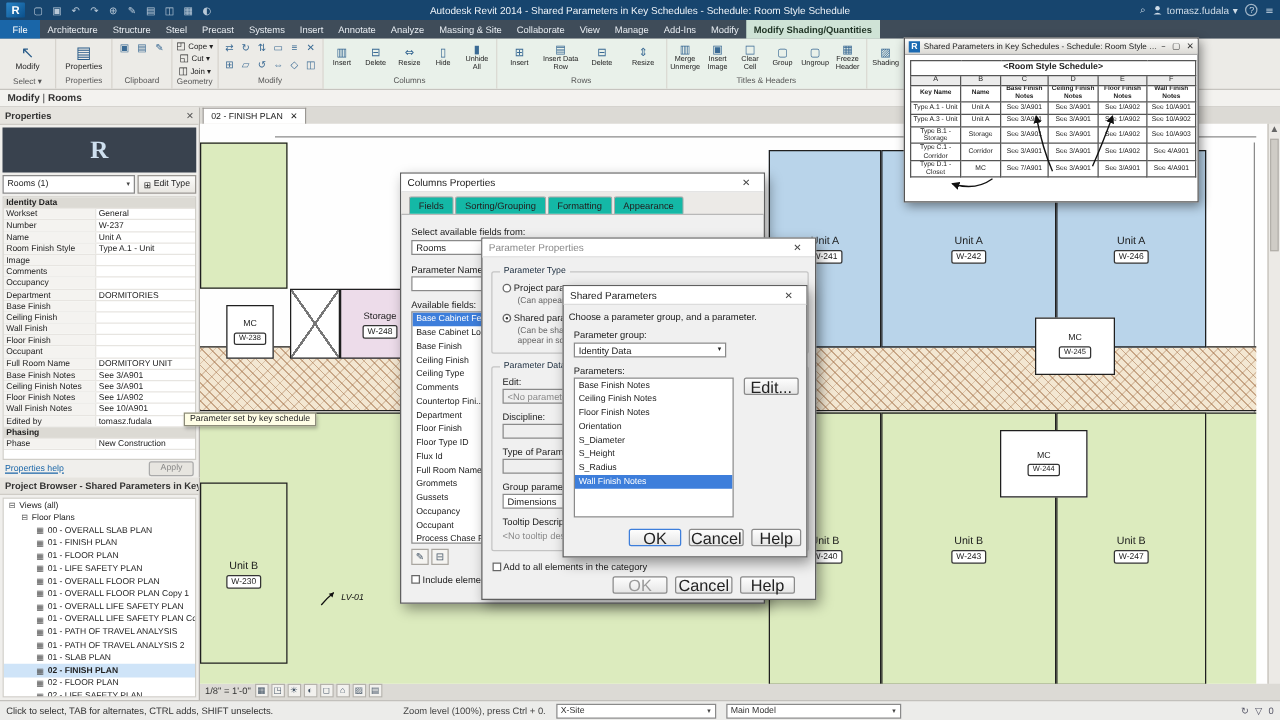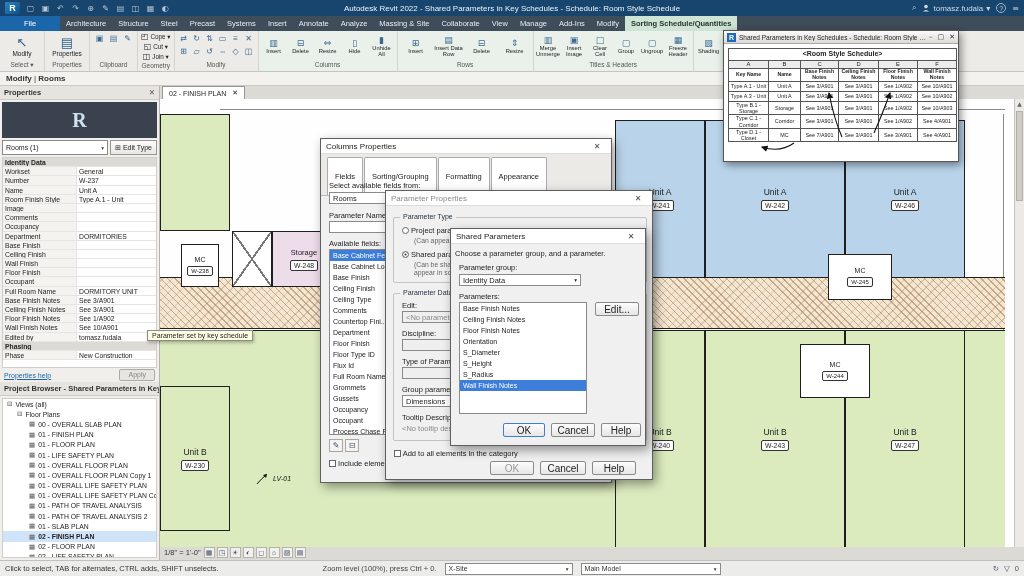--- a/index.html
+++ b/index.html
@@ -17,21 +17,21 @@
   .qat span{width:11px;text-align:center}
   .tb-title{position:absolute;left:50%;transform:translateX(-50%);white-space:nowrap;color:#eef3f8;font-size:8px}
   .tb-right{margin-left:auto;display:flex;align-items:center;gap:6px;color:#cfdce8}
   .tb-user{display:flex;align-items:center;gap:3px}
   .circ{width:10px;height:10px;border:1px solid #9fb4c6;border-radius:50%;text-align:center;line-height:9px;font-size:7px}
 
   
   .ribbon-tabs{position:absolute;left:0;top:16px;width:1024px;height:15px;background:#3f4c59;
                display:flex;align-items:stretch;font-size:7.5px;color:#e8edf2}
   .tab{padding:0 6px;display:flex;align-items:center;white-space:nowrap}
-  .tab.file{background:#1a66a8;color:#fff;padding:0 24px}
+  .tab.file{background:#1a66a8;color:#fff;padding:0 10px}
   .tabs-row{display:flex}
   .tab.ctx{background:#cfe3d6;color:#1f3324;font-weight:bold}
 
   
   .ribbon{position:absolute;left:0;top:31px;width:1024px;height:41px;background:#ecebe7;
           border-bottom:1px solid #c6c4bf;display:flex;overflow:hidden}
   .panel{height:100%;border-right:1px solid #d6d3cd;display:flex;flex-direction:column;flex:0 0 auto}
   .panel.ctx{background:#e9f1ea}
   .panel-body{flex:1;display:flex;align-items:center;justify-content:center;padding:1px 3px;gap:3px}
   .panel-label{height:10px;font-size:6.5px;text-align:center;color:#555;white-space:nowrap;padding:0 3px}
@@ -135,29 +135,29 @@
   table.sched .letters td{background:#ececec;font-size:5.8px;height:8px}
   table.sched .hdr td{font-weight:bold;font-size:5.2px;height:12px}
   .sw-arrows{position:absolute;left:0;top:0;pointer-events:none;z-index:5}
 
   
   .dialog{position:absolute;background:#f0f0f0;border:1px solid #5f5f5f;box-shadow:3px 4px 10px rgba(0,0,0,.4);font-size:7.5px}
   .dtitle{height:15px;background:#fff;display:flex;align-items:center;padding:0 5px;font-size:8px;border-bottom:1px solid #dcdcdc}
   .dtitle.inactive{color:#8a8a8a}
   .dx{margin-left:auto;width:18px;text-align:center;color:#444}
   .dtabs{display:flex;gap:1px;padding:3px 6px 0;border-bottom:1px solid #b8b8b8;background:#eceae7}
-  .dtab{padding:14px 7px;border:1px solid #aaa;border-bottom:none;background:#ffffff;border-radius:2px 2px 0 0;font-size:7.5px}
+  .dtab{padding:2px 7px;border:1px solid #aaa;border-bottom:none;background:#14b8a6;border-radius:2px 2px 0 0;font-size:7.5px}
   .dlabel{position:absolute;white-space:nowrap;color:#222}
   .dinput{position:absolute;background:#fff;border:1px solid #8a8a8a;height:12px;display:flex;align-items:center;padding:0 3px;overflow:hidden;white-space:nowrap}
   .dinput.gray{background:#efefef;color:#8a8a8a}
   .listbox{position:absolute;background:#fff;border:1px solid #8a8a8a;overflow:hidden}
   .litem{height:11px;line-height:11px;padding:0 3px;white-space:nowrap;overflow:hidden;font-size:7px}
   .litem.sel{background:#3d7edb;color:#fff}
   .btn{position:absolute;border:1px solid #8a8a8a;background:linear-gradient(#fdfdfd,#e6e6e6);height:14px;
-       display:flex;align-items:center;justify-content:center;border-radius:2px;font-size:10px}
+       display:flex;align-items:center;justify-content:center;border-radius:2px;font-size:13px}
   .btn.primary{border:1.5px solid #3d7edb}
   .btn.dim{color:#999}
   .group{position:absolute;border:1px solid #c3c3c3;border-radius:2px}
   .glab{position:absolute;top:-5px;left:6px;background:#f0f0f0;padding:0 3px;font-size:7px;color:#234}
   .radio{display:inline-block;width:7px;height:7px;border:1px solid #666;border-radius:50%;background:#fff;vertical-align:-1px}
   .radio.on{box-shadow:inset 0 0 0 1.5px #fff,inset 0 0 0 4px #333}
   .chk{display:inline-block;width:7px;height:7px;border:1px solid #666;background:#fff;vertical-align:-1px}
   .iconbtn{position:absolute;width:14px;height:13px;border:1px solid #a9a6a0;background:#f5f4f1;text-align:center;line-height:12px;font-size:8px;color:#456}
 
   .tooltip{position:absolute;left:147px;top:330px;background:#fffee6;border:1px solid #8d8c7a;padding:1px 4px;
@@ -175,21 +175,21 @@
         <span>▣</span>
         <span>↶</span>
         <span>↷</span>
         <span>⊕</span>
         <span>✎</span>
         <span>▤</span>
         <span>◫</span>
         <span>▦</span>
         <span>◐</span>
       </div>
-    <div class="tb-title">Autodesk Revit 2022 - Shared Parameters in Key Schedules - Schedule: Room Style Schedule</div>
+    <div class="tb-title">Autodesk Revit 2014 - Shared Parameters in Key Schedules - Schedule: Room Style Schedule</div>
     <div class="tb-right">
       <span class="glyph">⌕</span>
       <span class="tb-user">
         <svg width="8" height="8" viewBox="0 0 8 8">
             <circle cx="4" cy="2.6" r="1.8" fill="#cfdce8"></circle>
             <path d="M0.8 7.6 Q4 4.6 7.2 7.6 Z" fill="#cfdce8"></path>
           </svg>
         <span>tomasz.fudala</span>
         <span class="glyph">▾</span>
       </span>
@@ -209,21 +209,21 @@
         <div class="tab">Insert</div>
         <div class="tab">Annotate</div>
         <div class="tab">Analyze</div>
         <div class="tab">Massing &amp; Site</div>
         <div class="tab">Collaborate</div>
         <div class="tab">View</div>
         <div class="tab">Manage</div>
         <div class="tab">Add-Ins</div>
         <div class="tab">Modify</div>
       </div>
-    <div class="tab ctx">Sorting Schedule/Quantities</div>
+    <div class="tab ctx">Modify Shading/Quantities</div>
   </div>
 
   <div class="ribbon">
     <div class="panel">
       <div class="panel-body">
         <div class="bigbtn">
           <span class="ic">↖</span>
           <span>Modify</span>
         </div>
       </div>

